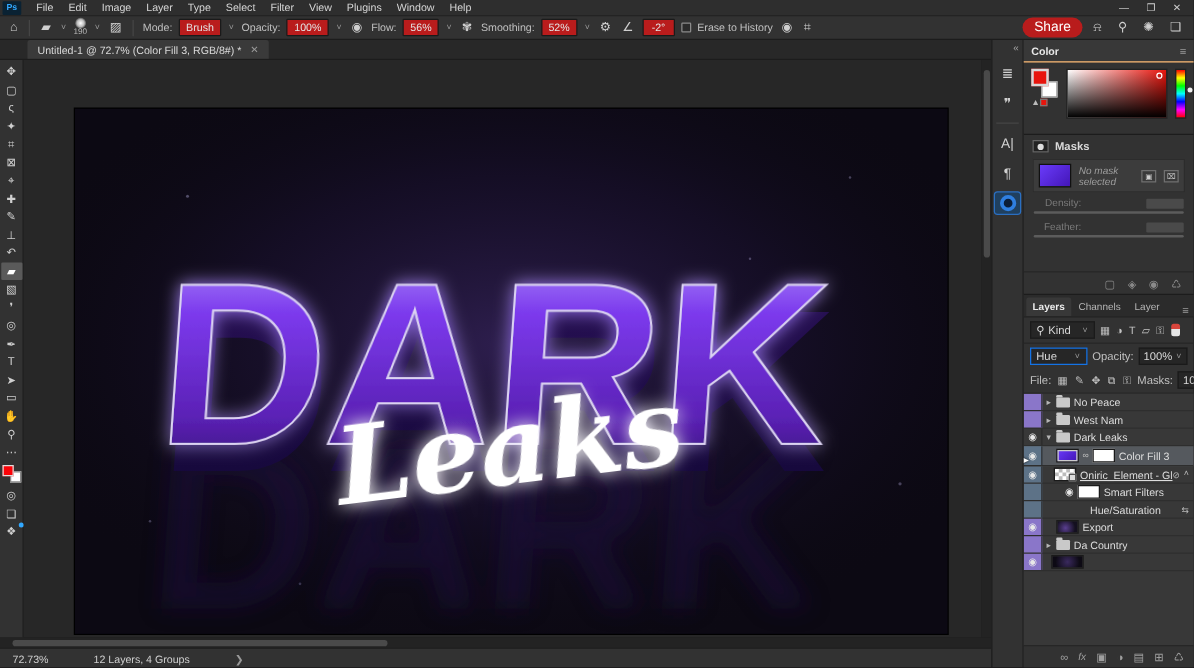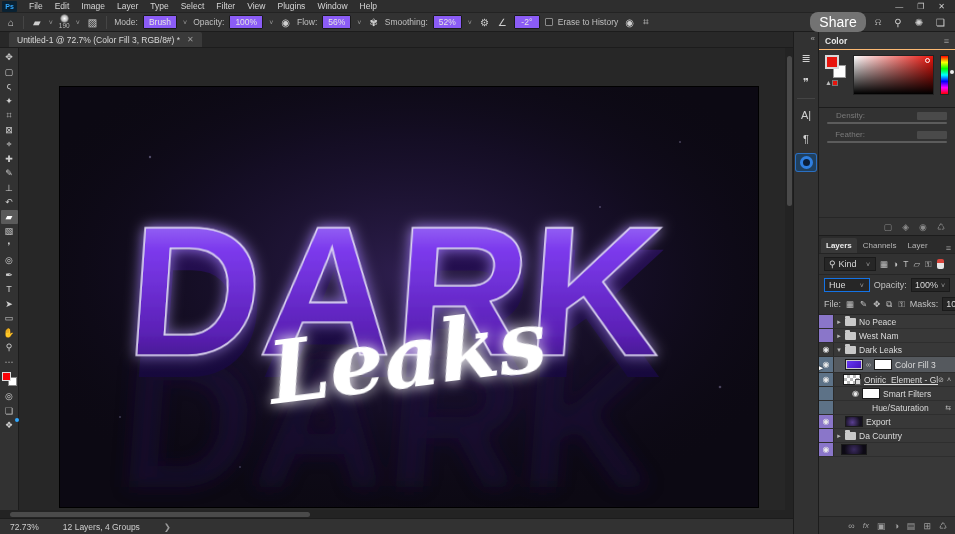--- a/index.html
+++ b/index.html
@@ -14,37 +14,37 @@
   .ps-logo { width:15px; height:11px; background:#0a2233; color:#31a8ff; font-weight:bold;
     font-size:7px; display:flex; align-items:center; justify-content:center; border-radius:1px; margin-right:6px; }
   .menu-item { padding:0 6px; font-size:8.5px; color:#d6d6d6; cursor:default; }
   .win-controls { margin-left:auto; display:flex; gap:14px; padding-right:10px; font-size:8px; color:#cfcfcf; }
 
   
   .optbar { height:19px; background:#323232; border-bottom:1px solid #1c1c1c;
     display:flex; align-items:center; gap:5px; padding:0 6px; font-size:8.5px; }
   .opt-sep { width:1px; height:13px; background:#454545; margin:0 2px; }
   .opt-icon { color:#cfcfcf; font-size:10px; padding:0 2px; }
-  .chip { background:#8b5cf6; border:1px solid #1a1a1a; border-radius:1px; padding:1px 5px;
+  .chip { background:#b91c1c; border:1px solid #1a1a1a; border-radius:1px; padding:1px 5px;
     color:#e3e3e3; min-width:26px; text-align:center; }
   .dd { color:#9b9b9b; font-size:7px; padding:0 1px; }
   .lbl { color:#c0c0c0; }
   .brush-preview { display:flex; flex-direction:column; align-items:center; line-height:1; }
   .brush-dot { width:9px; height:9px; border-radius:50%;
     background:radial-gradient(circle,#fff 0%,#bbb 45%,transparent 75%); }
   .brush-size { font-size:6.5px; color:#b9b9b9; }
   .checkbox { width:8px; height:8px; border:1px solid #8a8a8a; border-radius:1px; background:#2b2b2b; }
-  .share-pill { background:#737373; color:#fff; border-radius:8px; padding:2px 9px; font-size:14px; margin-left:auto; }
+  .share-pill { background:#b91c1c; color:#fff; border-radius:8px; padding:2px 9px; font-size:11px; margin-left:auto; }
   .tr-icon { color:#d0d0d0; font-size:10px; padding:0 4px; }
 
   
   .main { flex:1; display:flex; min-height:0; }
   .left-col { flex:1; display:flex; flex-direction:column; min-width:0; }
 
-  .tabbar { height:16px; background:#282828; display:flex; align-items:flex-end; padding-left:9px;
+  .tabbar { height:16px; background:#282828; display:flex; align-items:flex-end; padding-left:22px;
     border-bottom:1px solid #1c1c1c; }
   .doc-tab { background:#3a3a3a; height:15px; display:flex; align-items:center; gap:7px;
     padding:0 8px; font-size:8.5px; color:#dadada; border-radius:2px 2px 0 0; }
   .tab-close { color:#9a9a9a; font-size:8px; }
 
   .workrow { flex:1; display:flex; min-height:0; }
 
   
   .toolcol { width:19px; background:#323232; border-right:1px solid #1c1c1c; display:flex;
     flex-direction:column; align-items:center; padding-top:2px; }
@@ -61,21 +61,21 @@
   
   .canvas-area { flex:1; position:relative; background:#272727; overflow:hidden; }
   .artboard { position:absolute; left:41px; top:39px; width:698px; height:420px; background:#0c0913;
     box-shadow:0 0 0 1px #000; }
   .vscroll { width:8px; background:#232323; position:relative; }
   .vscroll .thumb { position:absolute; top:8px; left:1.5px; width:5px; height:150px; background:#4a4a4a; border-radius:3px; }
   .hscroll { height:8px; background:#232323; position:relative; }
   .hscroll .thumb { position:absolute; left:10px; top:1.5px; height:5px; width:300px; background:#4a4a4a; border-radius:3px; }
 
   .statusbar { height:16px; background:#323232; border-top:1px solid #1c1c1c; display:flex;
-    align-items:center; gap:24px; padding-left:10px; font-size:8.5px; color:#cfcfcf; }
+    align-items:center; gap:36px; padding-left:10px; font-size:8.5px; color:#cfcfcf; }
   .status-chev { color:#9a9a9a; }
 
   
   .dockstrip { width:26px; background:#323232; border-left:1px solid #1c1c1c; border-right:1px solid #1c1c1c;
     display:flex; flex-direction:column; align-items:center; padding-top:2px; gap:7px; }
   .dock-collapse { align-self:flex-end; padding-right:3px; color:#aaa; font-size:8px; }
   .dock-icon { width:20px; height:17px; display:flex; align-items:center; justify-content:center;
     color:#d2d2d2; font-size:11px; }
   .dock-div { width:18px; height:1px; background:#454545; }
   .plugin-ring { width:13px; height:13px; border:3px solid #2f7fe0; border-radius:50%; background:#0b1e38; }
@@ -368,20 +368,30 @@
           </div>
           <div class="cp-field">
             <div class="cp-marker"></div>
           </div>
           <div class="cp-hue"></div>
           <div class="cp-hue-knob"></div>
         </div>
       </div>
 
       <div class="props-panel">
+        <div class="masks-row">
+          <div class="masks-icon"></div>
+          <span style="font-weight:bold">Masks</span>
+        </div>
+        <div class="mask-sel">
+          <div class="mask-thumb"></div>
+          <span class="no-mask">No mask selected</span>
+          <div class="mask-btn">▣</div>
+          <div class="mask-btn">⌧</div>
+        </div>
         <div class="slider-row">
           <span class="slider-lbl">Density:</span>
           <span class="slider-val"></span>
         </div>
         <div class="slider-track"></div>
         <div class="slider-row">
           <span class="slider-lbl">Feather:</span>
           <span class="slider-val"></span>
         </div>
         <div class="slider-track"></div>

